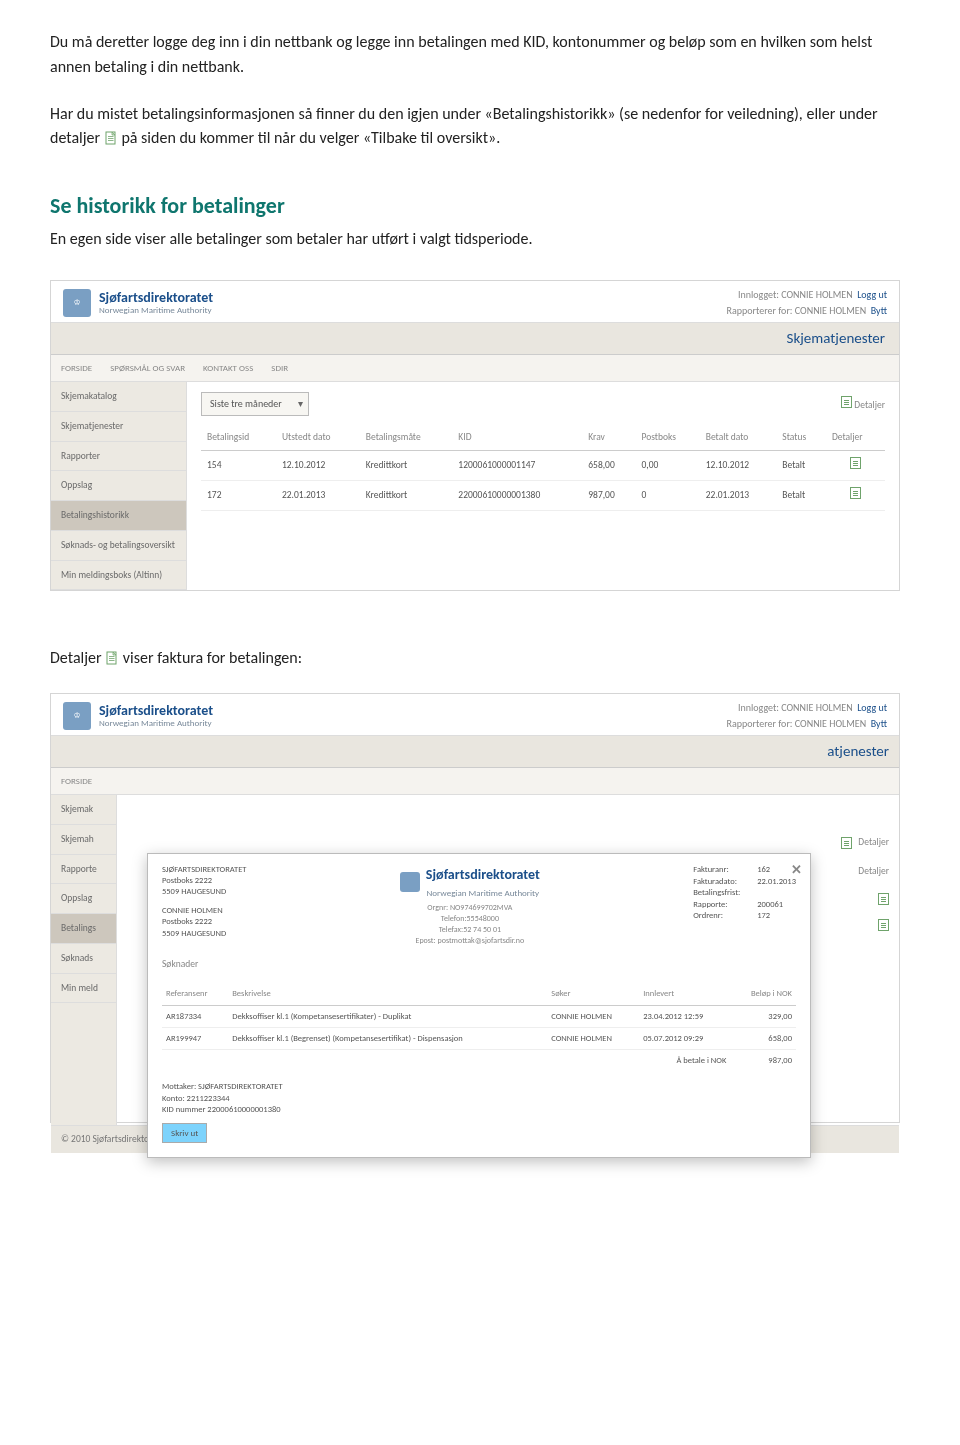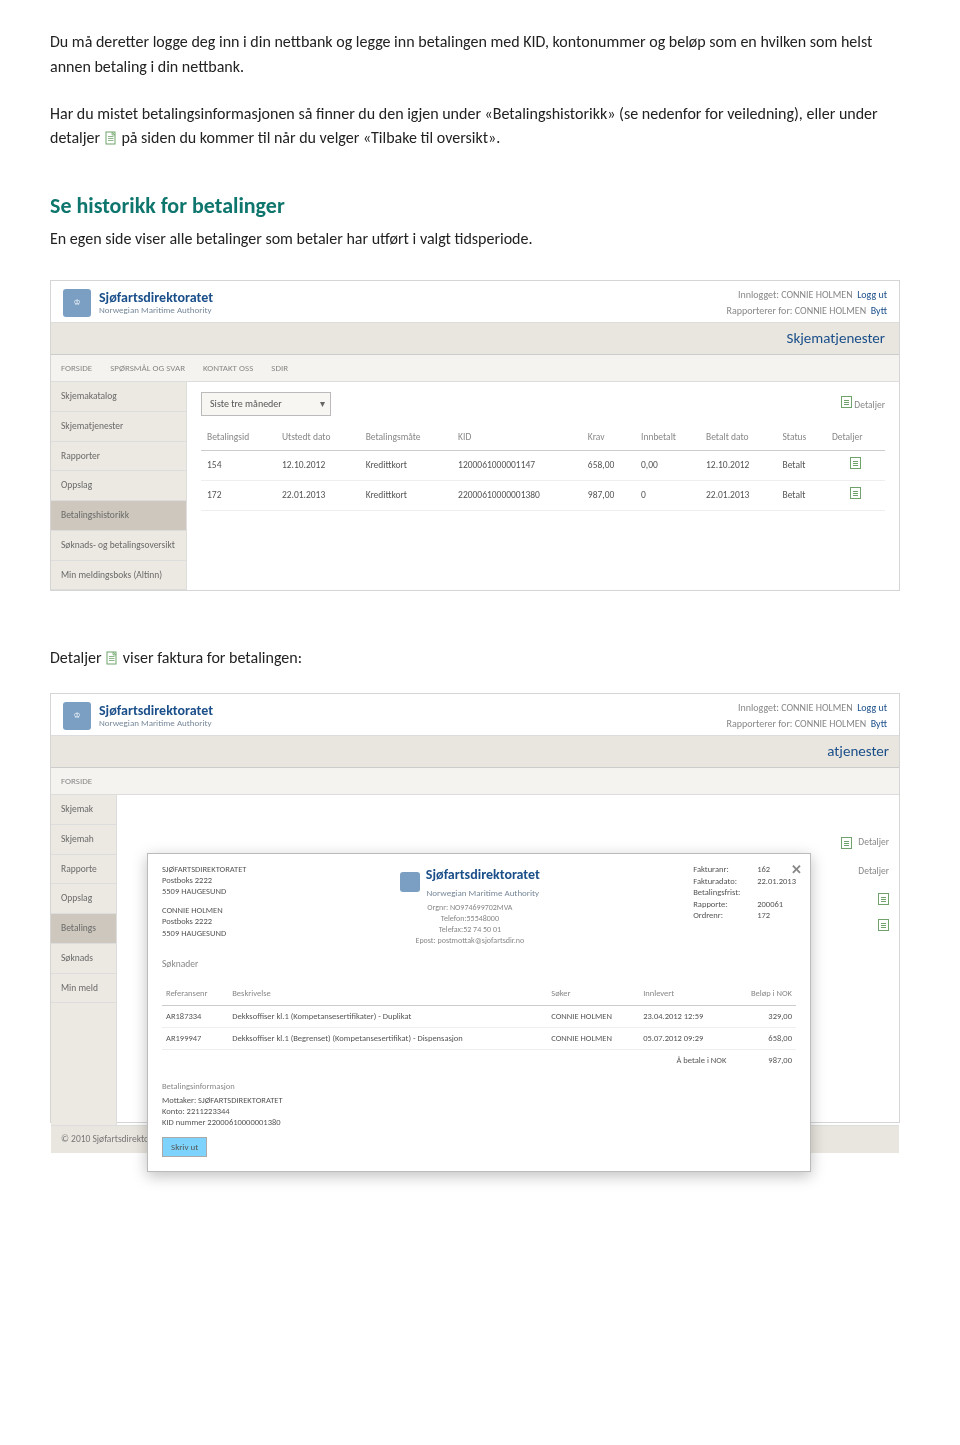--- a/index.html
+++ b/index.html
@@ -76,21 +76,21 @@
     border-bottom: 1px solid #ddd;
     color: #6a6a6a;
     font-size: 9.5px;
   }
   .sidemenu .mi.active { background: #cdc7bd; }
   .maincol { flex: 1; padding: 10px 14px 22px; background: #fff; }
   .filter-row { display:flex; align-items:center; justify-content: space-between; margin-bottom: 8px; }
   .select-box {
     border: 1px solid #bbb; background: #f7f6f2;
     padding: 3px 18px 3px 8px; font-size: 10px; color: #555;
-    position: relative; width: 130px;
+    position: relative; width: 108px;
   }
   .select-box::after {
     content: "▾"; position: absolute; right: 5px; top: 3px; color: #666;
   }
   .legend-right { color: #888; font-size: 9.5px; }
   .data-table { width: 100%; border-collapse: collapse; font-size: 9.5px; color: #555; }
   .data-table th {
     text-align: left; font-weight: 400; color: #888;
     border-bottom: 1px solid #ccc; padding: 6px 6px;
   }
@@ -226,21 +226,21 @@
         </div>
       </div>
       <table class="data-table">
         <thead>
             <tr>
           <th>Betalingsid</th>
           <th>Utstedt dato</th>
           <th>Betalingsmåte</th>
           <th>KID</th>
           <th>Krav</th>
-          <th>Innbetalt</th>
+          <th>Postboks</th>
           <th>Betalt dato</th>
           <th>Status</th>
           <th>Detaljer</th>
         </tr>
           </thead>
         <tbody>
           <tr>
             <td>154</td>
             <td>12.10.2012</td>
             <td>Kredittkort</td>
@@ -410,21 +410,20 @@
             <td style="text-align:right">658,00</td>
           </tr>
           <tr class="inv-total">
             <td colspan="4">Å betale i NOK</td>
             <td>987,00</td>
           </tr>
         </tbody>
       </table>
 
       <div class="pay-info">
-        <div class="hdr">Betalingsinformasjon</div>
         <div><span>Mottaker:</span>&nbsp;<span>SJØFARTSDIREKTORATET</span></div>
         <div><span>Konto:</span>&nbsp;<span>2211223344</span></div>
         <div><span>KID nummer</span>&nbsp;<span>22000610000001380</span></div>
       </div>
       <div class="skriv-ut">Skriv ut</div>
     </div>
   </div>
   <div class="ss-footer">
     <span>© 2010 Sjøfartsdirektoratet - Nettredaktør: </span>
     <a href="#">Dag Inge Aarhus</a>

